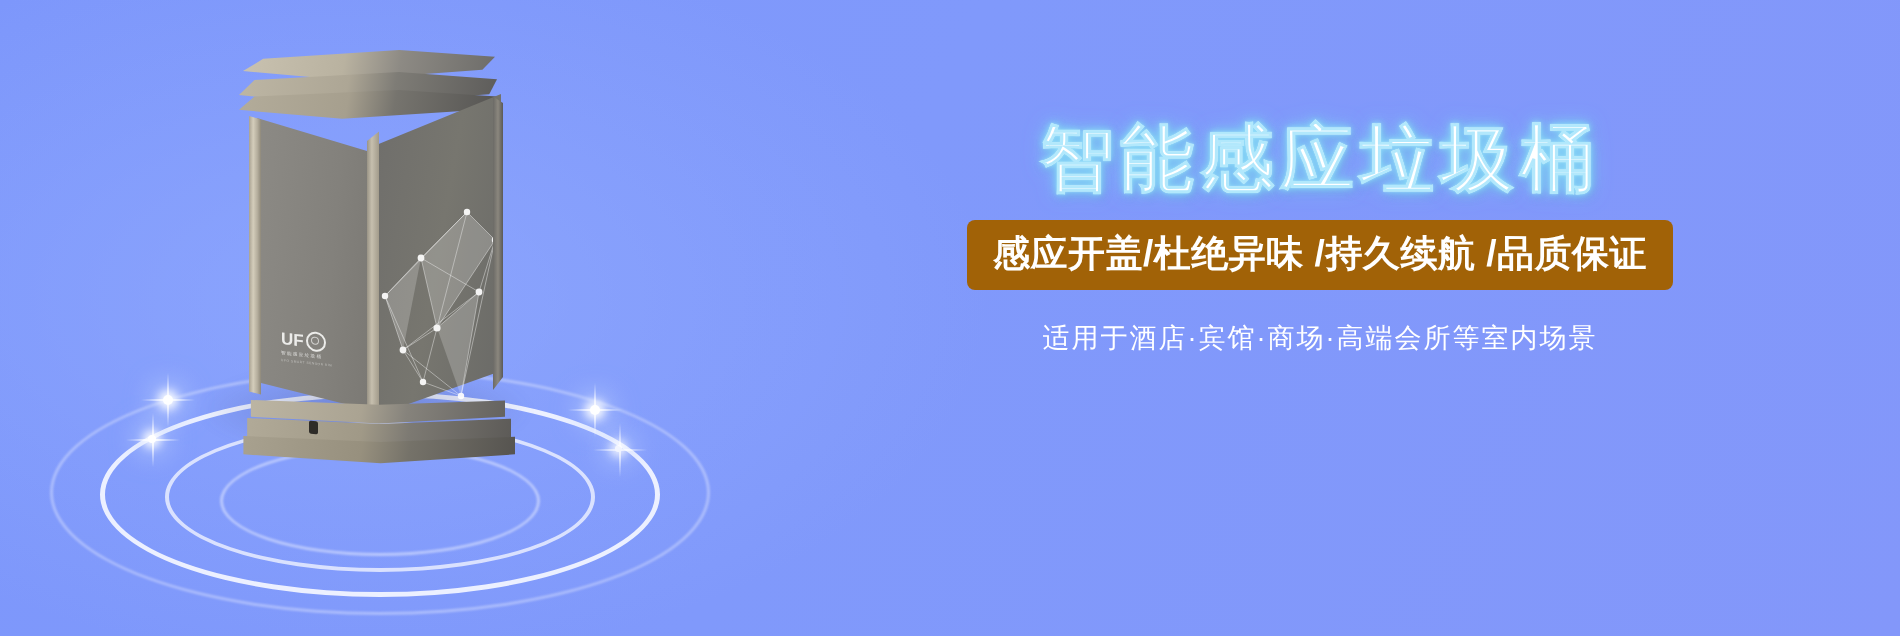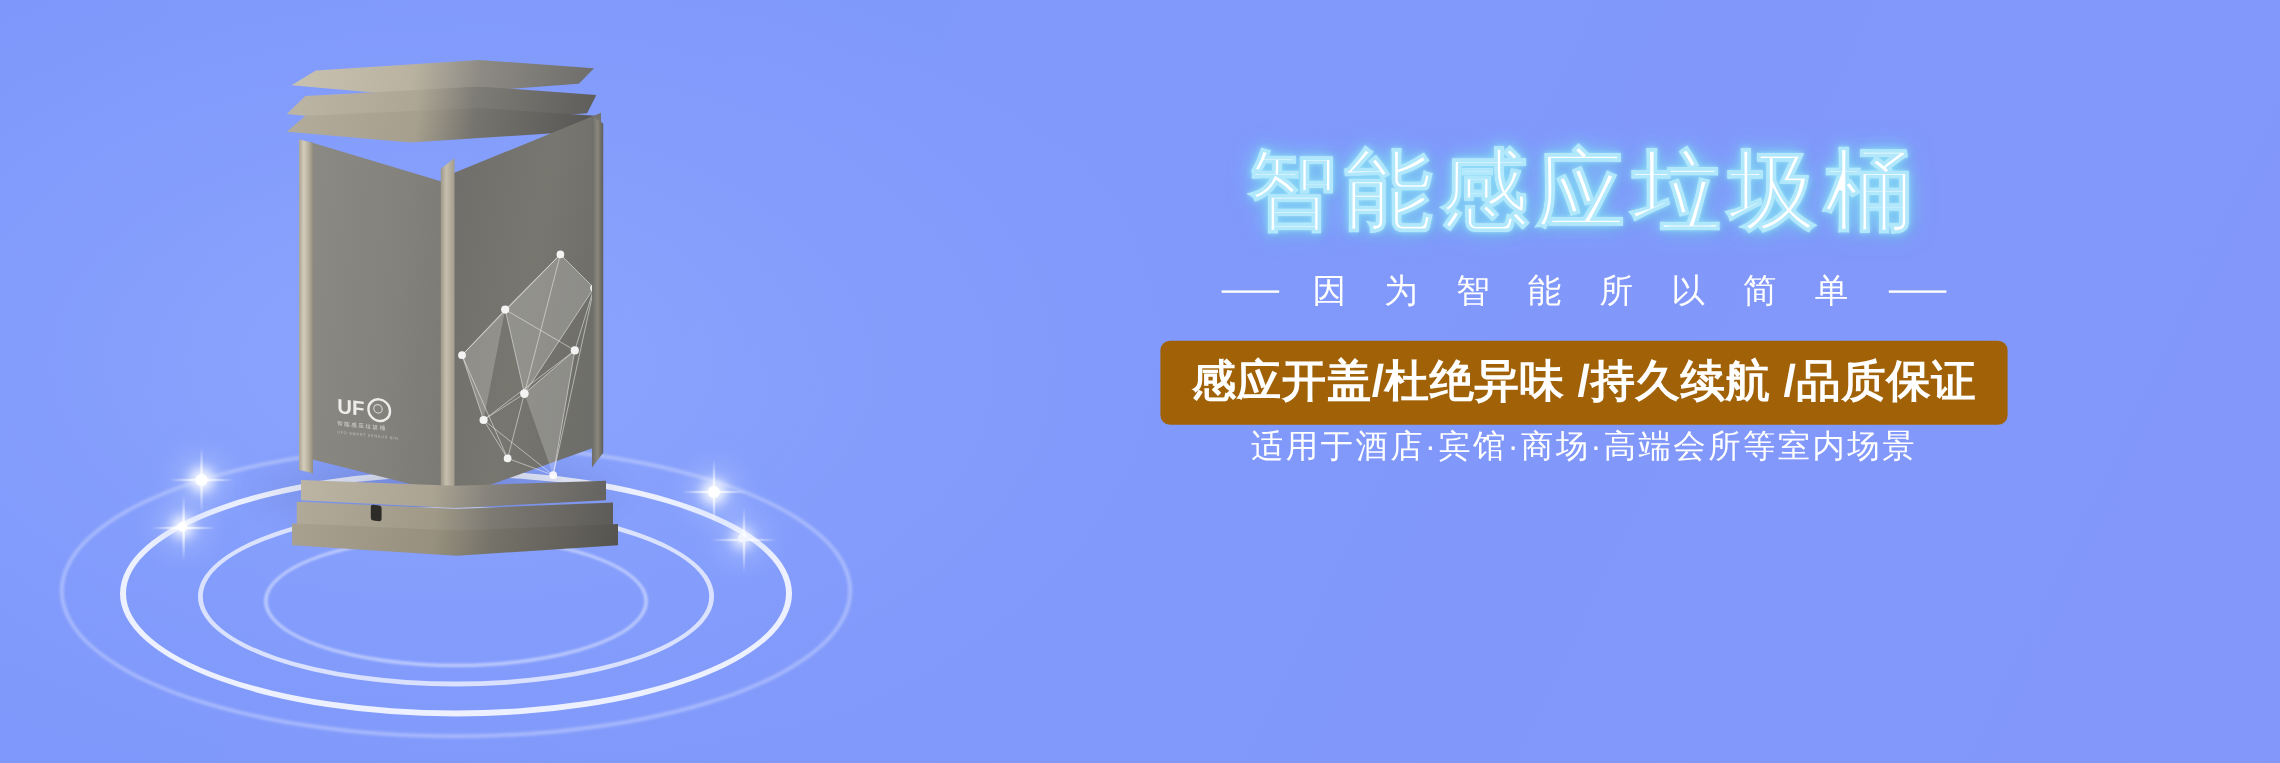--- a/index.html
+++ b/index.html
@@ -321,20 +321,21 @@
     font-size: 37px;
     font-weight: 700;
     letter-spacing: 0.5px;
     padding: 13px 26px 15px 26px;
     border-radius: 8px;
     white-space: nowrap;
     line-height: 1.12;
   }
 
   .scene-note {
+    margin-top: 30px;
     color: #ffffff;
     font-size: 27px;
     letter-spacing: 2px;
     font-weight: 400;
     white-space: nowrap;
   }
 </style>
 </head>
 <body>
 
@@ -409,25 +410,20 @@
       <div class="base-b"></div>
       <div class="base-c"></div>
       <div class="base-slot"></div>
     </div>
   </div>
 
   <div class="copy">
 
     <h1 class="headline">智能感应垃圾桶</h1>
 
-    <div class="subline">
-      <span class="rule"></span>
-      <span class="subline-text">因 为 智 能   所 以 简 单</span>
-      <span class="rule"></span>
-    </div>
 
     <div class="badge-wrap">
       <span class="badge">感应开盖/杜绝异味 /持久续航 /品质保证</span>
     </div>
 
     <div class="scene-note">适用于酒店·宾馆·商场·高端会所等室内场景</div>
   </div>
 
 </div>
 

